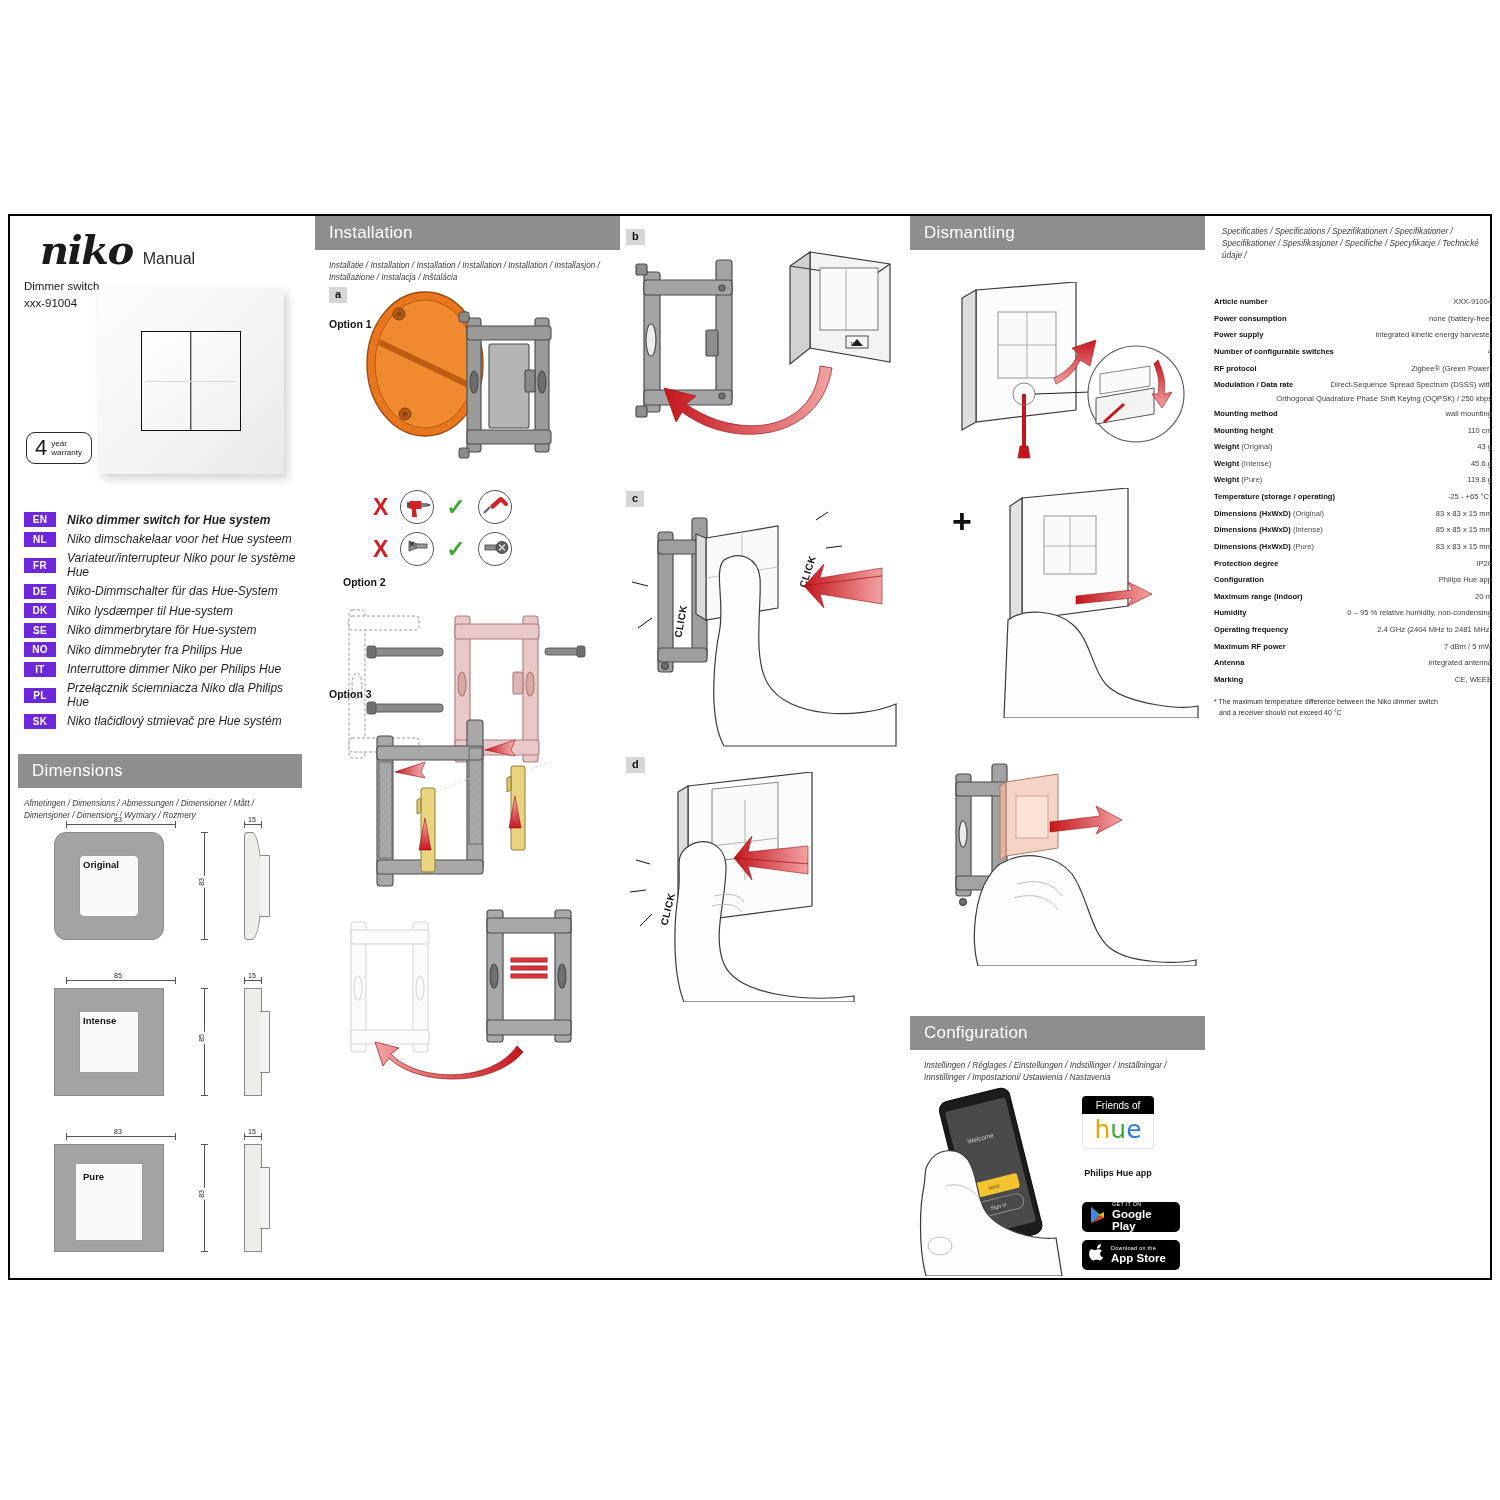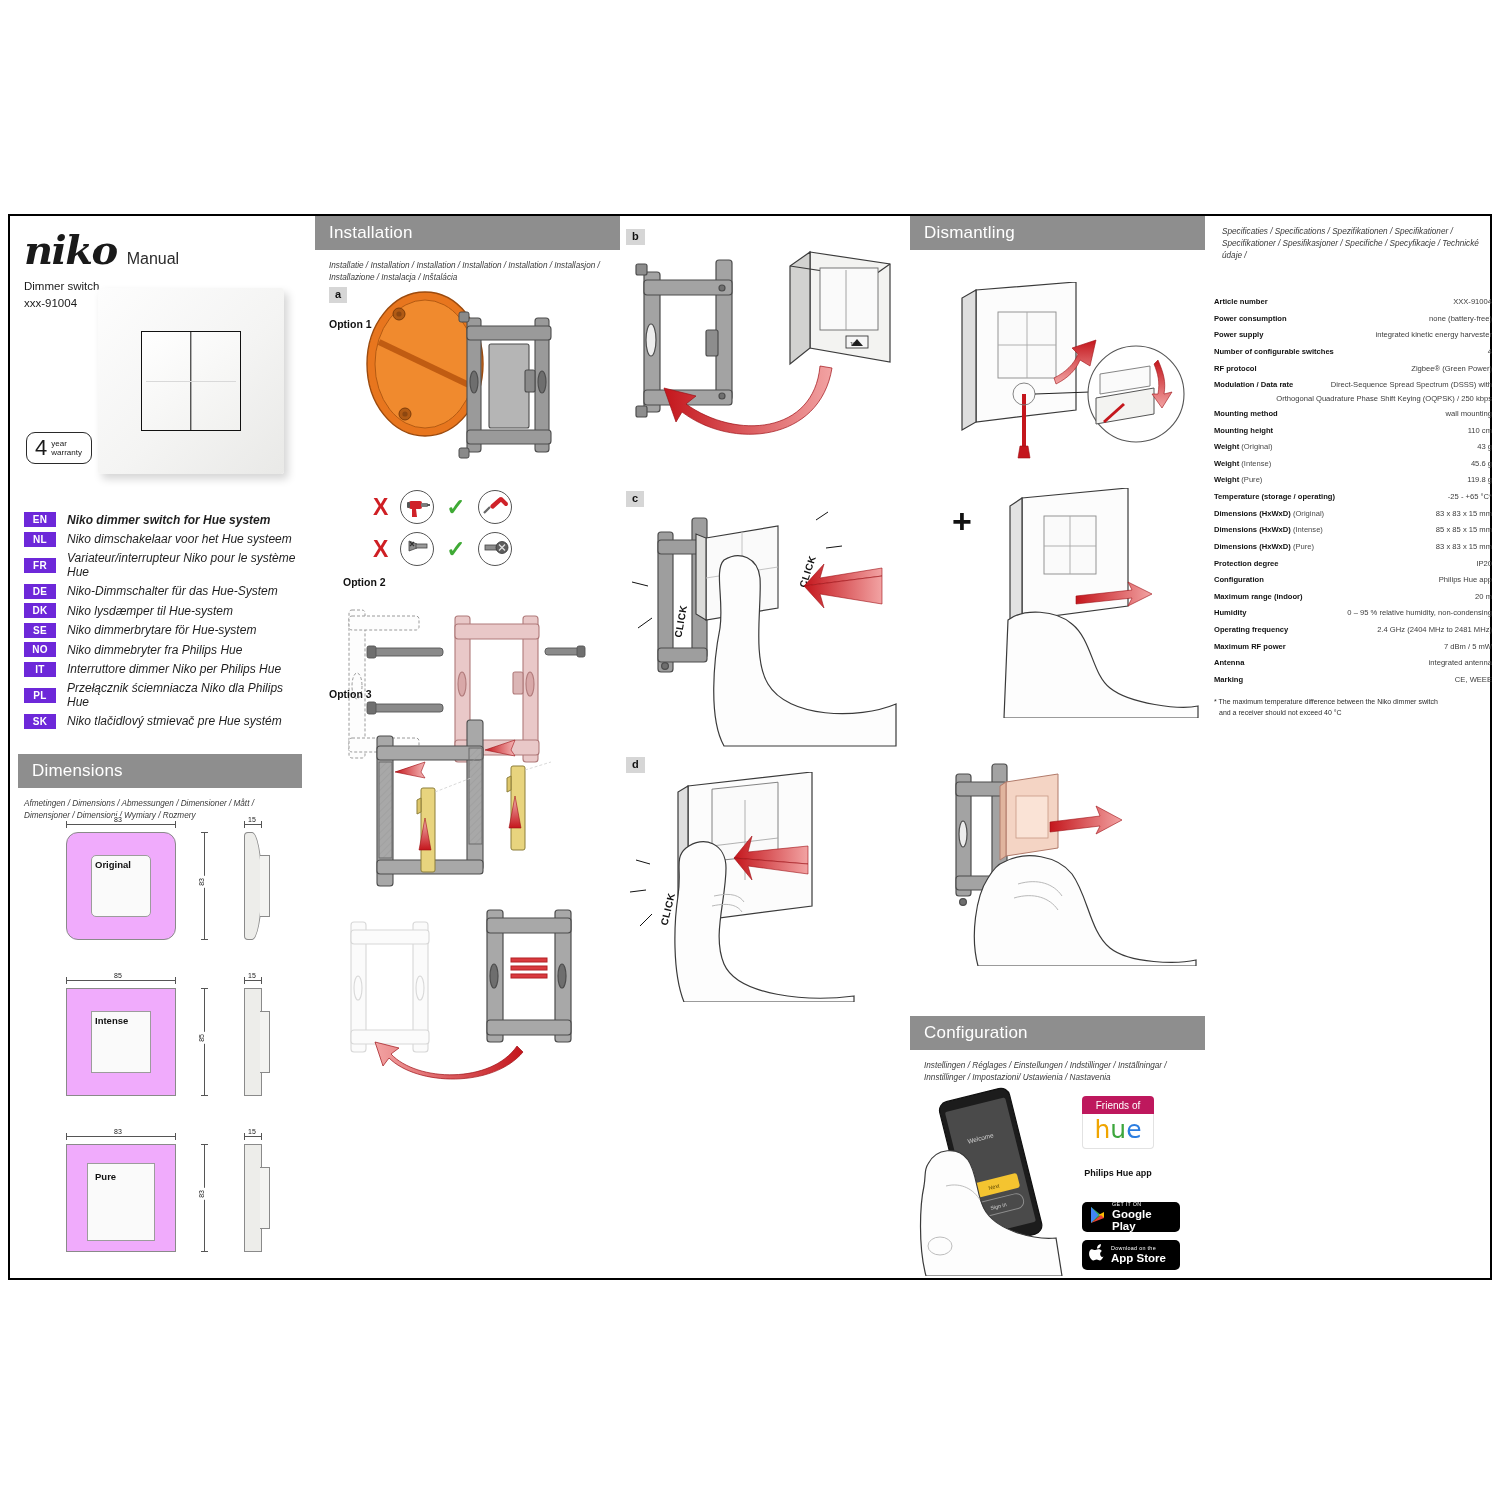--- a/index.html
+++ b/index.html
@@ -42,21 +42,21 @@
   }
   .sec-sub {
     font-size: 8.2px;
     font-style: italic;
     color: #3a3a3a;
     line-height: 1.45;
     padding: 10px 14px 0 14px;
   }
 
   
-  .brand-wrap { position:absolute; left:14px; top:16px; display:flex; align-items:baseline; gap:10px;}
+  .brand-wrap { position:absolute; left:30px; top:16px; display:flex; align-items:baseline; gap:10px;}
   .brand {
     font-family: "DejaVu Serif", serif;
     font-weight: 700; font-style: italic;
     font-size: 40px; letter-spacing: -1.5px;
     color: #1a1a1a; line-height: .9;
   }
   .brand-manual { font-size: 16px; color: #2b2b2b; font-weight: 400; }
   .prod-name {
     position: absolute; left: 14px; top: 62px;
     font-size: 11.5px; color: #1a1a1a; line-height: 1.5;
@@ -107,23 +107,23 @@
   .lang-txt { font-size: 12px; font-style: italic; color:#1f1f1f; }
   .lang-txt.bold { font-weight: 700; }
 
   
   .dim-head-wrap { position:absolute; left:8px; top:538px; width: 284px;}
   .dim-sub { padding-left: 6px; padding-right: 4px; }
   .dims-area { position:absolute; left:8px; top:598px; width: 284px; }
   .dim-group { position:relative; height: 142px; margin-bottom: 14px; }
 
   .dim-front {
-    position:absolute; left: 48px; top: 18px;
+    position:absolute; left: 36px; top: 18px;
     width: 110px; height: 108px;
-    background: #f0abfc; border: 1px solid #8a8a8a;
+    background: #a3a3a3; border: 1px solid #8a8a8a;
   }
   .dim-front.rounded { border-radius: 12px; }
   .dim-inner {
     position:absolute; left: 24px; top: 22px; right: 24px; bottom: 22px;
     background: #fafafa; border: 1px solid #9c9c9c;
   }
   .dim-inner.rounded { border-radius: 5px; }
   .dim-label {
     position:absolute; left: 28px; top: 26px;
     font-size: 9.5px; font-weight: 700; color:#111;
@@ -196,21 +196,21 @@
   }
   .spec-note .ind { display:block; padding-left: 5px; }
 
   
   .cfg-head-wrap { position:absolute; left:0; top:800px; width: 295px; }
   .hue-badge {
     position:absolute; left: 172px; top: 880px;
     width: 72px; text-align:center;
   }
   .hue-top {
-    background:#be185d; color:#fff; font-size:10px; padding:4px 0 3px 0;
+    background:#000000; color:#fff; font-size:10px; padding:4px 0 3px 0;
     border-radius: 4px 4px 0 0; font-weight:400;
   }
   .hue-bot {
     background:#ffffff; border:1px solid #e2e2e2; border-top:none;
     border-radius: 0 0 4px 4px; padding: 3px 0 6px 0;
     font-size: 25px; font-weight: 400; line-height:1;
     font-family:"DejaVu Sans", sans-serif;
   }
   .hue-bot .h{color:#f0a500;} .hue-bot .u{color:#3da63d;} .hue-bot .e{color:#2b7de0;}
   .hue-caption {

